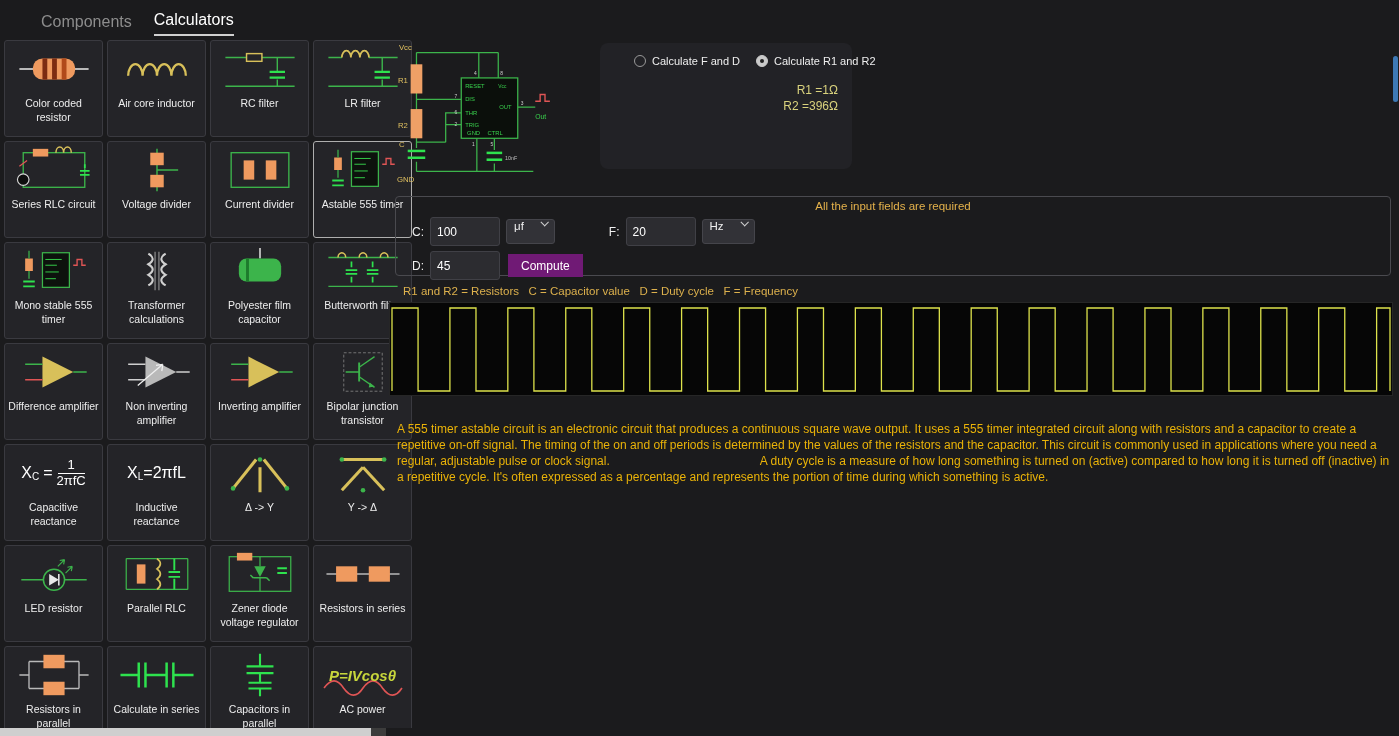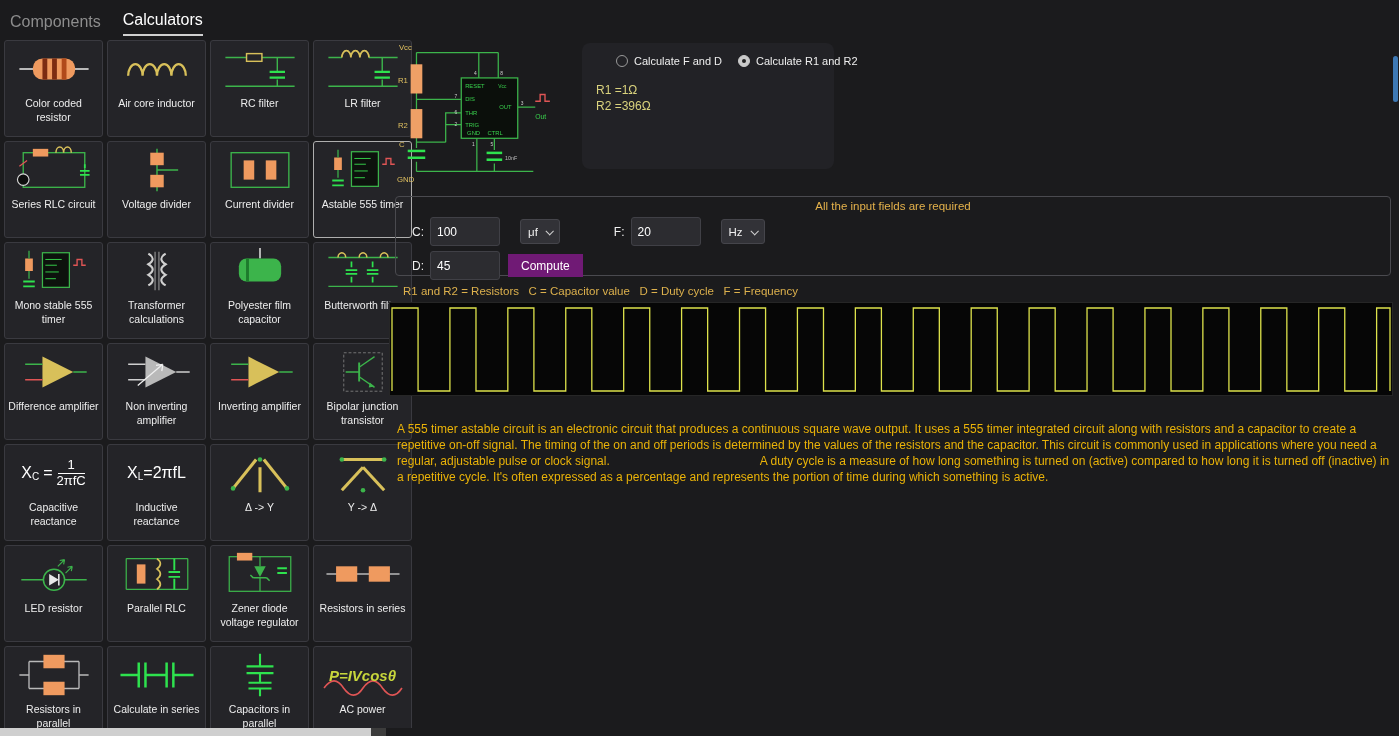--- a/index.html
+++ b/index.html
@@ -1,20 +1,20 @@
 <!DOCTYPE html>
 <html><head>
 <meta charset="utf-8">
 <style>
   html,body{margin:0;padding:0;}
   body{width:1399px;height:736px;background:#1b1b1d;color:#f0f0f0;
        font-family:"Liberation Sans",sans-serif;overflow:hidden;position:relative;}
 
   
-  header{display:flex;gap:22px;align-items:flex-end;height:36px;padding:4px 0 0 10px;box-sizing:border-box;}
+  header{display:flex;gap:22px;align-items:flex-end;height:36px;padding:4px 0 0 10px;box-sizing:border-box;margin-left:31px;}
   .tab{font-size:16px;padding-bottom:5px;cursor:pointer;}
   .tab.inactive{color:#8d8d8d;}
   .tab.active{color:#ffffff;border-bottom:2px solid #d0d0d0;}
 
   
   .sidebar{position:absolute;left:4px;top:40px;width:408px;height:688px;
            display:grid;grid-template-columns:repeat(4,1fr);gap:4px;align-content:start;overflow:hidden;}
   .tile{background:#242428;border:1px solid #3a3a40;border-radius:3px;height:97px;box-sizing:border-box;
         display:flex;flex-direction:column;align-items:center;cursor:pointer;}
   .tile.selected{border-color:#aeaeae;}
@@ -26,42 +26,42 @@
   .fx{display:inline-flex;align-items:center;font-size:16px;color:#fff;}
   .fx sub{font-size:10px;margin-top:7px;}
   .feq{margin:0 4px;}
   .frac{display:inline-flex;flex-direction:column;align-items:center;font-size:13px;line-height:1.15;}
   .fnum{border-bottom:1px solid #fff;padding:0 10px;}
   .acp{color:#c7d63c;font-style:italic;font-weight:bold;font-size:15px;position:relative;z-index:1;}
   .acwave{position:absolute;width:70px;height:24px;left:8px;top:16px;}
 
   
   .main{position:absolute;left:389px;top:38px;width:1010px;height:698px;box-sizing:border-box;}
-  .top-row{display:flex;gap:0;padding-left:8px;height:150px;}
+  .top-row{display:flex;gap:18px;padding-left:8px;height:150px;text-align:right;}
   .circuit{width:185px;height:148px;flex:none;}
   .options-panel{width:252px;height:126px;background:#222226;border-radius:8px;margin-top:5px;
                  padding:12px 14px;box-sizing:border-box;flex:none;}
   .radios{display:flex;gap:16px;align-items:center;font-size:11px;color:#eee;padding-left:20px;}
   .radio{display:inline-flex;align-items:center;cursor:pointer;white-space:nowrap;}
   .rb{width:12px;height:12px;border:1px solid #999;border-radius:50%;margin-right:6px;box-sizing:border-box;
       position:relative;flex:none;}
   .rb.checked{background:#cacaca;border-color:#cacaca;}
   .rb.checked::after{content:"";position:absolute;left:3px;top:3px;width:4px;height:4px;border-radius:50%;background:#222;}
   .results{margin-top:16px;color:#d9d27d;font-size:12px;line-height:1.3;}
 
   .form-panel{margin:8px 8px 0 6px;border:1px solid #4a4a4f;border-radius:4px;height:80px;
               box-sizing:border-box;padding-top:3px;}
   .required-note{text-align:center;color:#e5b24b;font-size:11.5px;}
   .form-row{display:flex;align-items:center;margin:5px 0 0 16px;}
   .form-row label{font-size:12px;margin-right:6px;}
   .flabel{margin-left:54px;}
   .tinput{width:70px;height:29px;background:#2c2c30;border:1px solid #404046;border-radius:3px;color:#fff;
           font-size:12px;padding:0 6px;box-sizing:border-box;font-family:inherit;}
   .select{height:23px;background:#323237;border:1px solid #45454b;border-radius:3px;display:inline-flex;
-          align-items:center;padding:0 7px;font-size:11.5px;margin-left:20px;gap:8px;cursor:pointer;}
+          padding:0 7px;font-size:11.5px;margin-left:6px;gap:17px;cursor:pointer;}
   .chev{width:5px;height:5px;border-right:1.3px solid #cfcfcf;border-bottom:1.3px solid #cfcfcf;
         transform:rotate(45deg) translateY(-1px);}
   .compute{margin-left:8px;background:#701a75;color:#fff;border:none;border-radius:0;font-size:12px;
            height:23px;padding:0 13px;font-family:inherit;cursor:pointer;}
 
   .legend{color:#ddb14d;font-size:11.5px;margin:9px 0 5px 14px;white-space:pre;}
 
   .plot{margin:0 6px 0 0;height:92px;background:#060606;border:1px solid #262626;}
   .plot svg{width:100%;height:100%;display:block;}
 

